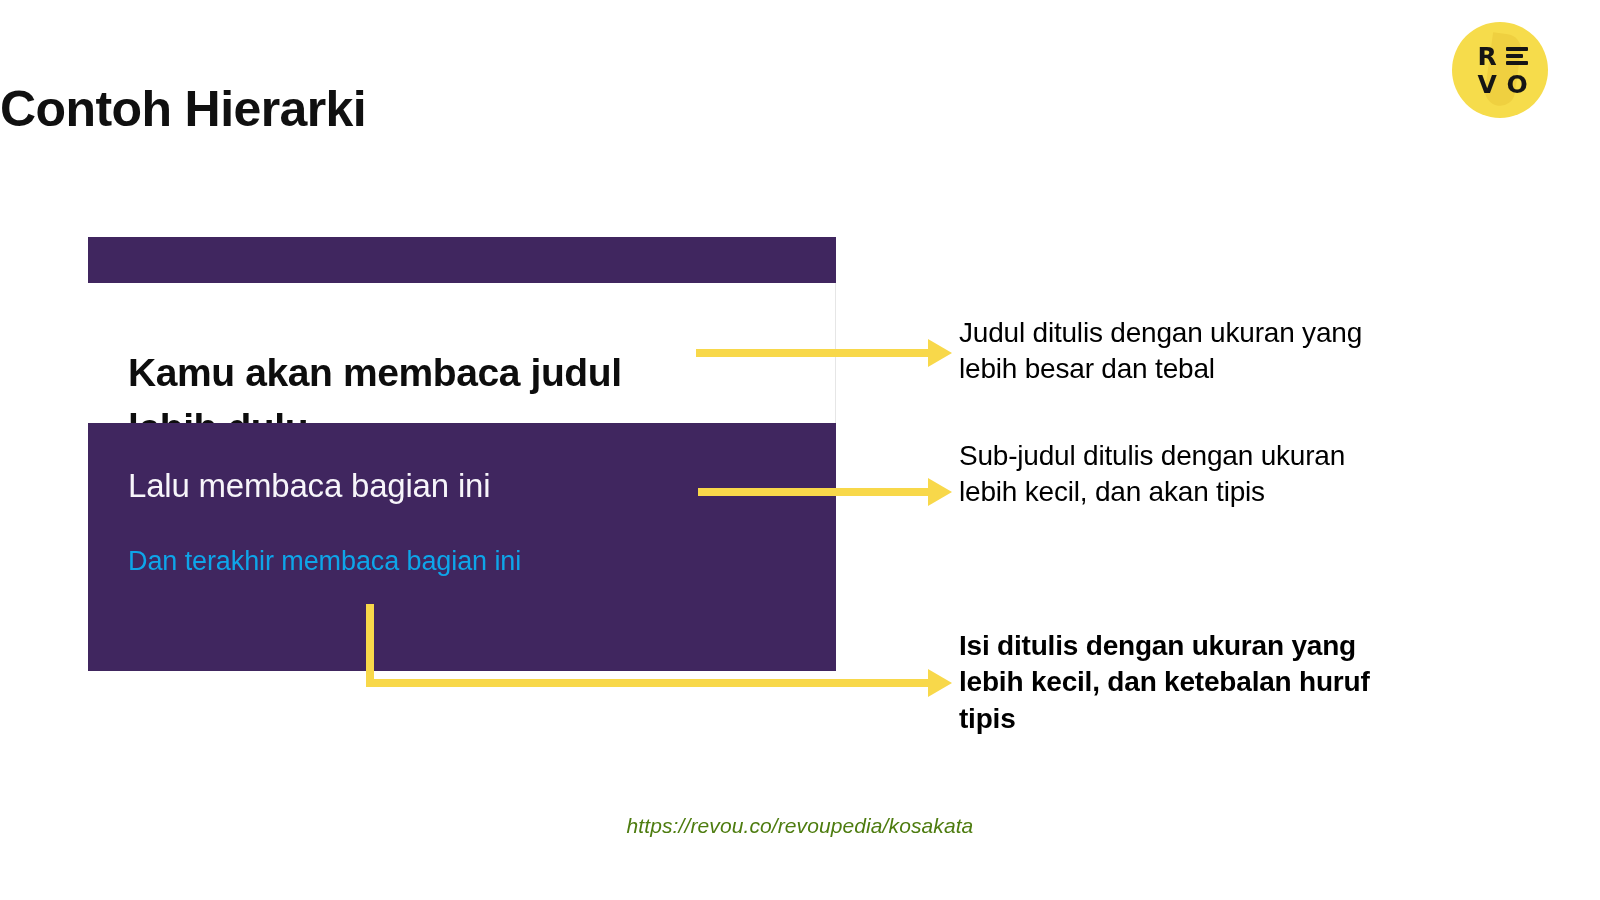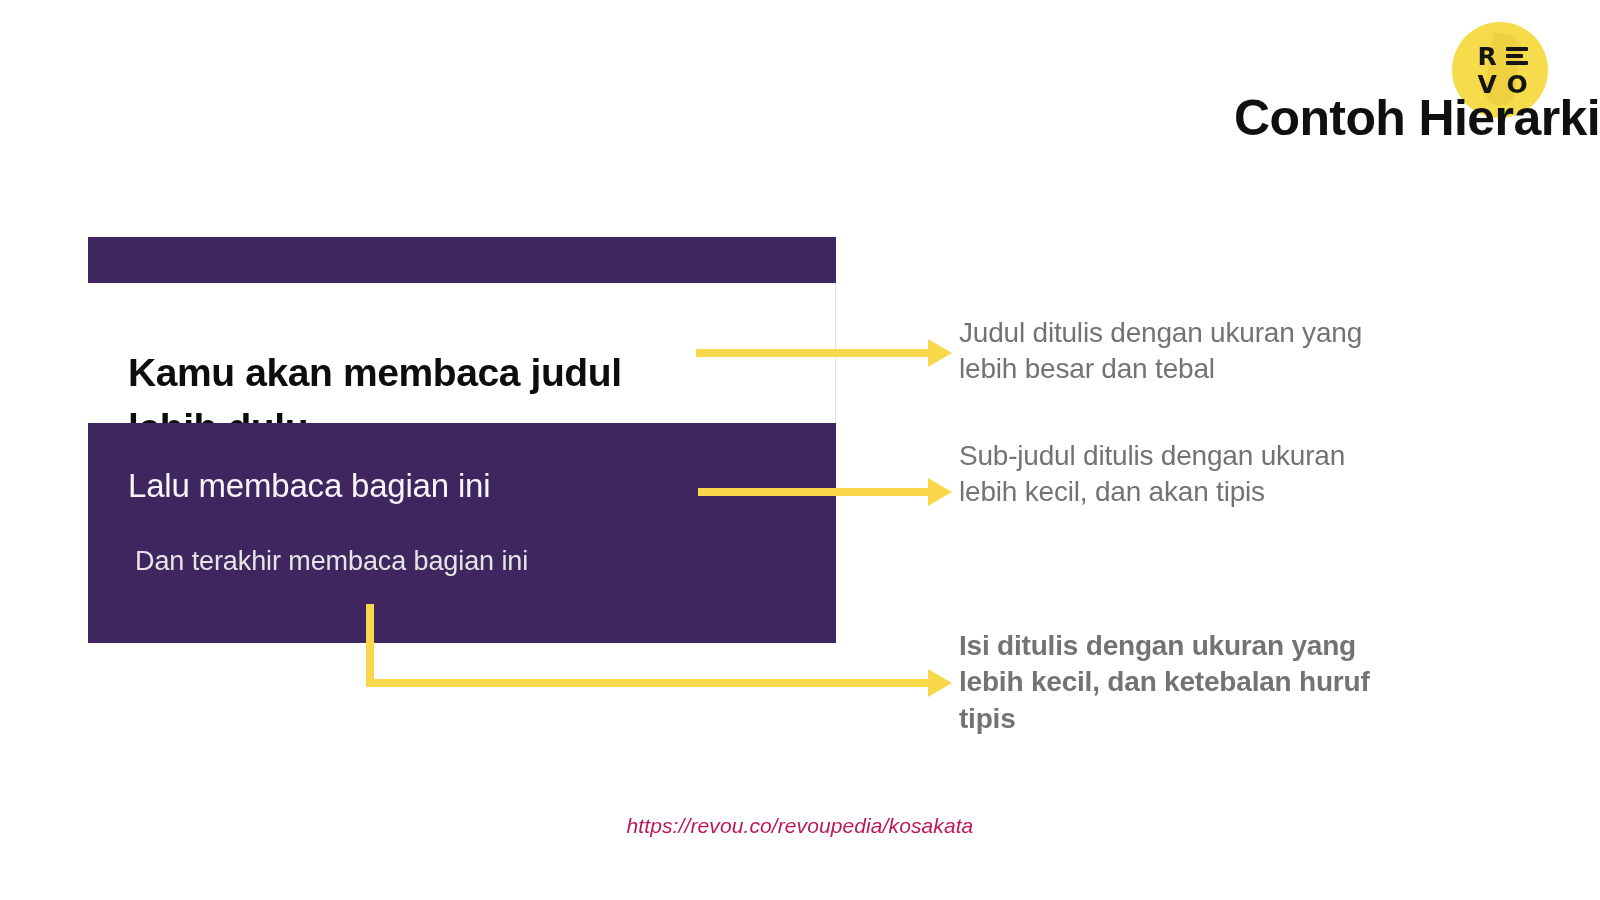--- a/index.html
+++ b/index.html
@@ -71,22 +71,22 @@
     border-radius: 1px;
   }
   .logo-bars i:nth-child(2) { width: 78%; }
   .logo-bars i:nth-child(3) { width: 100%; }
 
   
   .slide-title {
     position: absolute;
     left: 0;
     right: 0;
-    top: 89px;
-    text-align: right;
+    top: 80px;
+    text-align: left;
     font-size: 50px;
     font-weight: 700;
     letter-spacing: -0.6px;
     color: #101010;
   }
 
   
   .card {
     position: absolute;
     left: 88px;
@@ -119,41 +119,40 @@
     font-weight: 700;
     line-height: 1.42;
     letter-spacing: -0.4px;
     color: #0d0d0d;
   }
   .card-purple {
     position: absolute;
     left: 0;
     top: 186px;
     width: 100%;
-    height: 220px;
+    height: 248px;
     background: #40265F;
   }
   .card-subheading {
     position: absolute;
     left: 40px;
     top: 44px;
     font-size: 33px;
     font-weight: 400;
     color: #f7f5fa;
     letter-spacing: -0.2px;
   }
   .card-body {
     position: absolute;
     left: 40px;
     top: 123px;
     font-size: 27px;
     font-weight: 400;
-    color: #e5e5e5;
+    color: #0ea5e9;
     letter-spacing: -0.1px;
-    margin-left: 7px;
   }
   .card-divider {
     position: absolute;
     left: 835px;
     top: 283px;
     width: 1px;
     height: 140px;
     background: #e6e6e6;
   }
 
@@ -166,37 +165,37 @@
     height: 900px;
     pointer-events: none;
   }
 
   
   .annotation {
     position: absolute;
     font-size: 28px;
     font-weight: 400;
     line-height: 1.30;
-    color: #737373;
+    color: #000000;
     letter-spacing: -0.2px;
   }
   .anno-1 { left: 959px; top: 315px; width: 430px; }
   .anno-2 { left: 959px; top: 438px; width: 400px; }
   .anno-3 { left: 959px; top: 628px; width: 450px; font-weight: bold; }
 
   
   .footer-url {
     position: absolute;
     left: 0;
     right: 0;
     top: 814px;
     text-align: center;
     font-size: 21px;
     font-style: italic;
-    color: #be185d;
+    color: #4d7c0f;
     letter-spacing: 0.1px;
   }
 </style>
 </head>
 <body>
 
 <div class="slide">
 
   <div class="logo">
     <div class="logo-swirl"></div>

